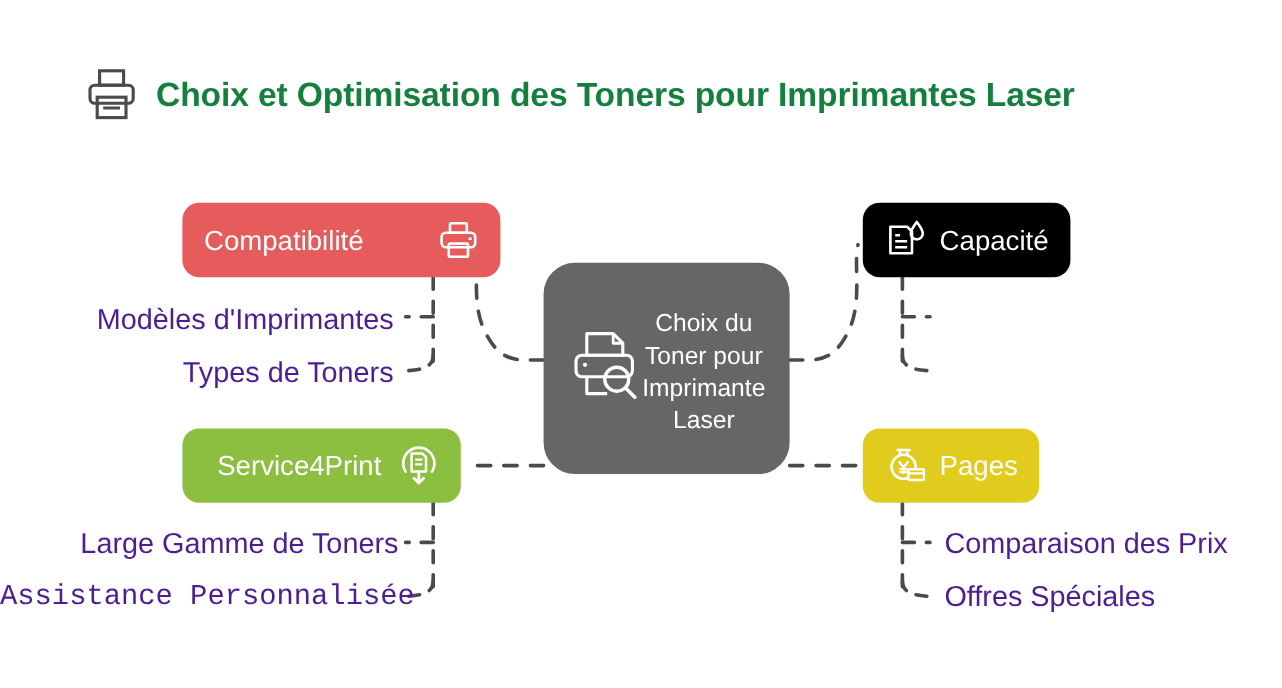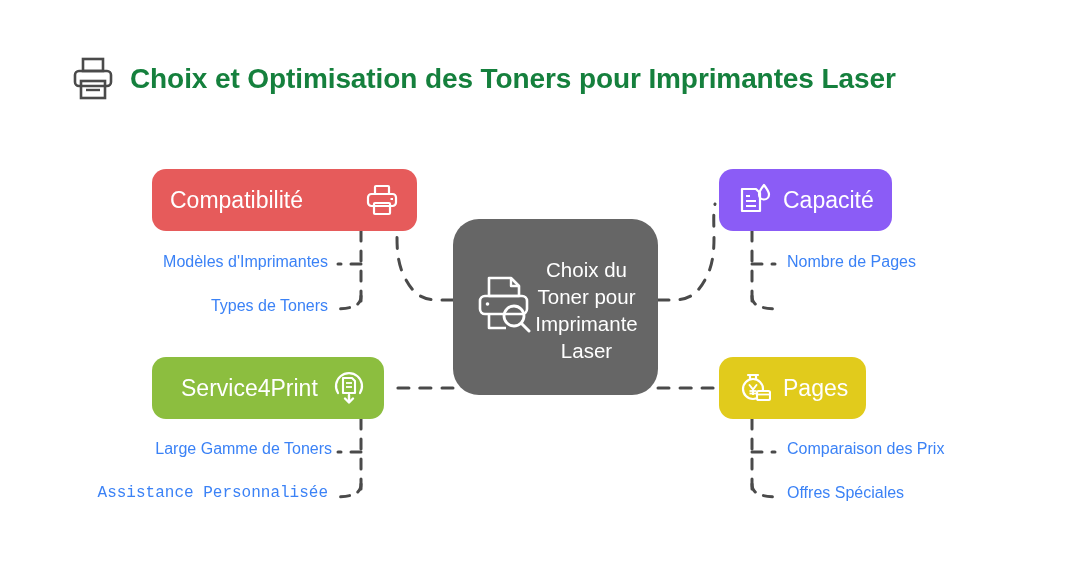--- a/index.html
+++ b/index.html
@@ -113,22 +113,22 @@
   }
 
   #pill-compatibilite { left: 152px; top: 169px; }
   #pill-capacite      { left: 719px; top: 169px; }
   #pill-service       { left: 152px; top: 357px; }
   #pill-prix          { left: 719px; top: 357px; }
 
   
   .leaf {
     position: absolute;
-    font-size: 16px;
-    color: #3b82f6;
+    font-size: 24px;
+    color: #4c1d95;
     white-space: nowrap;
   }
   .leaf.right-align { text-align: right; }
 
   #leaf-modeles    { left: 0px;   top: 253px; width: 328px; }
   #leaf-types      { left: 0px;   top: 297px; width: 328px; }
   #leaf-gamme      { left: 4px;   top: 440px; width: 328px; }
   #leaf-assistance { left: 0px;   top: 484px; width: 328px; font-family: Liberation Mono, monospace; }
 
   #leaf-pages      { left: 787px; top: 253px; }
@@ -199,21 +199,21 @@
   <div class="pill icon-right textured" id="pill-compatibilite" style="background:#E65B5B;">
     <span class="pill-text">Compatibilité</span>
     <svg class="pill-icon" viewBox="0 0 34 34">
       <rect x="10" y="3" width="14" height="8" rx="1" fill="none" stroke="#ffffff" stroke-width="2.2"></rect>
       <rect x="3" y="11" width="28" height="12" rx="3.5" fill="none" stroke="#ffffff" stroke-width="2.2"></rect>
       <rect x="9" y="20" width="16" height="11" rx="1" fill="none" stroke="#ffffff" stroke-width="2.2"></rect>
       <line x1="25.5" y1="16" x2="28" y2="16" stroke="#ffffff" stroke-width="2"></line>
     </svg>
   </div>
 
-  <div class="pill icon-left" id="pill-capacite" style="background:#8b5cf6;">
+  <div class="pill icon-left" id="pill-capacite" style="background:#000000;">
     <svg class="pill-icon" viewBox="0 0 34 34">
       <path d="M5,6 L19,6 L23,10 L23,28 L5,28 Z" fill="none" stroke="#ffffff" stroke-width="2.2" stroke-linejoin="round" stroke-dasharray="0"></path>
       <line x1="9" y1="13" x2="13" y2="13" stroke="#ffffff" stroke-width="2"></line>
       <line x1="9" y1="18" x2="19" y2="18" stroke="#ffffff" stroke-width="2"></line>
       <line x1="9" y1="23" x2="19" y2="23" stroke="#ffffff" stroke-width="2"></line>
       <path d="M27,2 C27,2 32,8.5 32,11.5 C32,14.3 29.8,16.5 27,16.5 C24.2,16.5 22,14.3 22,11.5 C22,8.5 27,2 27,2 Z" fill="none" stroke="#ffffff" stroke-width="2.2" stroke-linejoin="round"></path>
     </svg>
     <span class="pill-text">Capacité</span>
   </div>
 
@@ -242,17 +242,16 @@
       <line x1="20" y1="23.5" x2="33" y2="23.5" stroke="#ffffff" stroke-width="1.8"></line>
     </svg>
     <span class="pill-text">Pages</span>
   </div>
 
   <div class="leaf right-align" id="leaf-modeles">Modèles d'Imprimantes</div>
   <div class="leaf right-align" id="leaf-types">Types de Toners</div>
   <div class="leaf right-align" id="leaf-gamme">Large Gamme de Toners</div>
   <div class="leaf right-align" id="leaf-assistance">Assistance Personnalisée</div>
 
-  <div class="leaf" id="leaf-pages">Nombre de Pages</div>
   <div class="leaf" id="leaf-comparaison">Comparaison des Prix</div>
   <div class="leaf" id="leaf-offres">Offres Spéciales</div>
 
 </div>
 
 </body></html>

